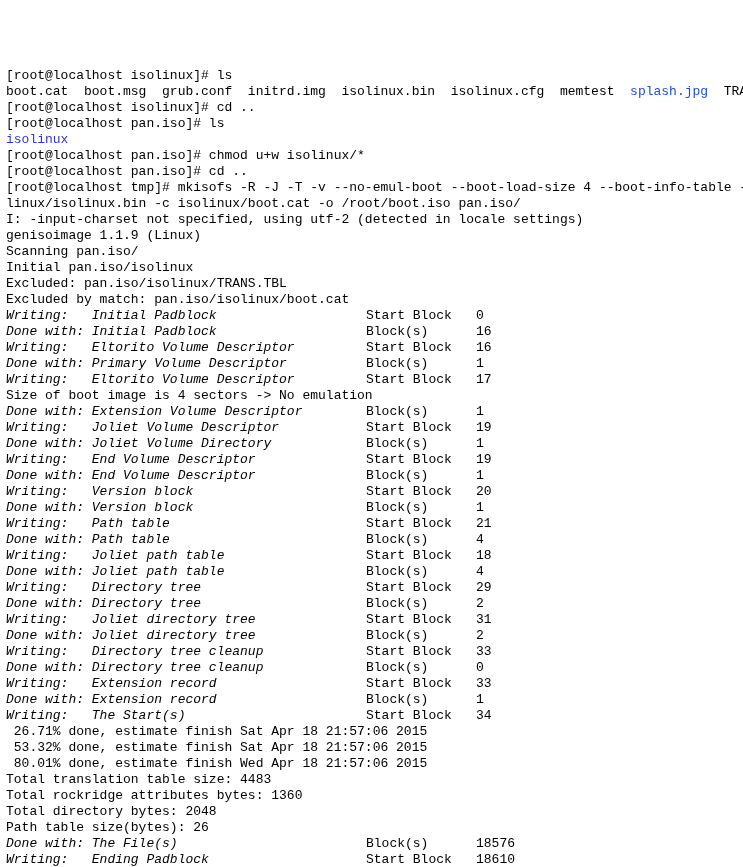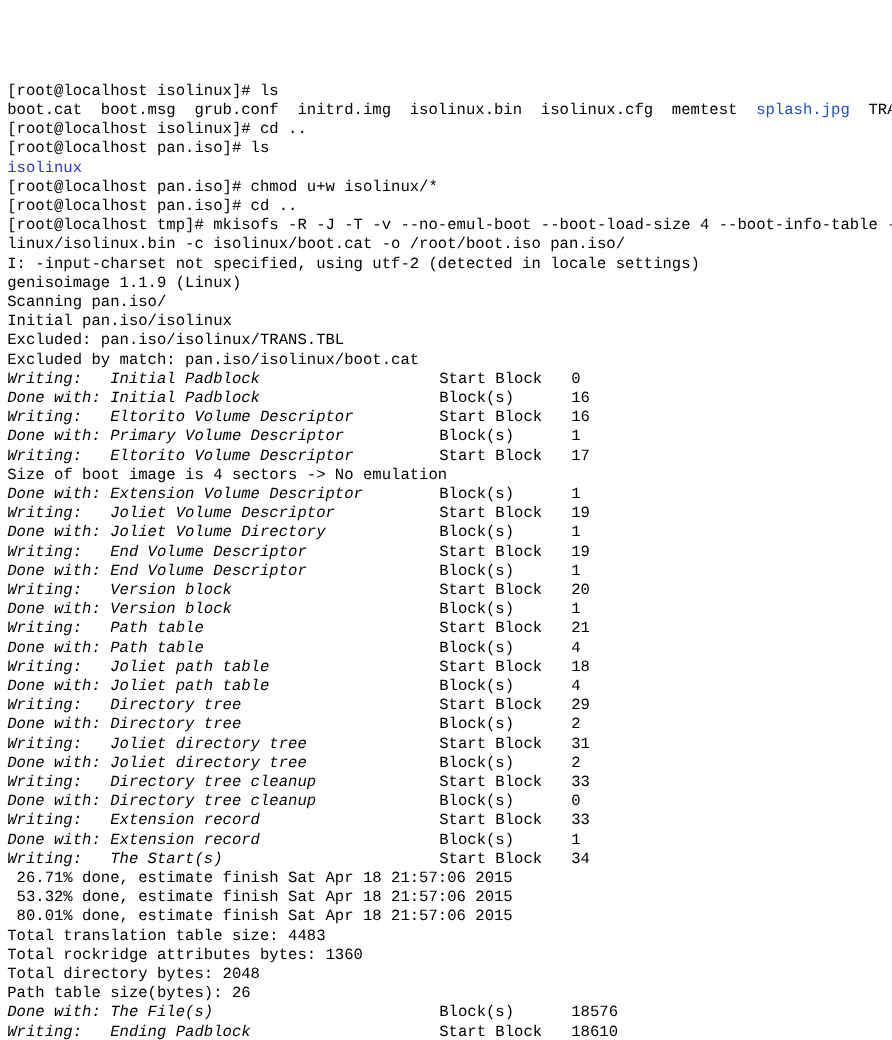--- a/index.html
+++ b/index.html
@@ -61,21 +61,21 @@
 <span class="col1">Done with: Directory tree</span><span class="col2">Block(s)</span><span>2</span>
 <span class="col1">Writing:   Joliet directory tree</span><span class="col2">Start Block</span><span>31</span>
 <span class="col1">Done with: Joliet directory tree</span><span class="col2">Block(s)</span><span>2</span>
 <span class="col1">Writing:   Directory tree cleanup</span><span class="col2">Start Block</span><span>33</span>
 <span class="col1">Done with: Directory tree cleanup</span><span class="col2">Block(s)</span><span>0</span>
 <span class="col1">Writing:   Extension record</span><span class="col2">Start Block</span><span>33</span>
 <span class="col1">Done with: Extension record</span><span class="col2">Block(s)</span><span>1</span>
 <span class="col1">Writing:   The Start(s)</span><span class="col2">Start Block</span><span>34</span>
 <span> 26.71% done, estimate finish Sat Apr 18 21:57:06 2015</span>
 <span> 53.32% done, estimate finish Sat Apr 18 21:57:06 2015</span>
-<span> 80.01% done, estimate finish Sat Apr 18 21:57:06 2015</span>
+<span> 80.01% done, estimate finish Wed Apr 18 21:57:06 2015</span>
 <span>Total translation table size: 4483</span>
 <span>Total rockridge attributes bytes: 1360</span>
 <span>Total directory bytes: 2048</span>
 <span>Path table size(bytes): 26</span>
 <span class="col1">Done with: The File(s)</span><span class="col2">Block(s)</span><span>18576</span>
 <span class="col1">Writing:   Ending Padblock</span><span class="col2">Start Block</span><span>18610</span>
 
 
 
 </span>

